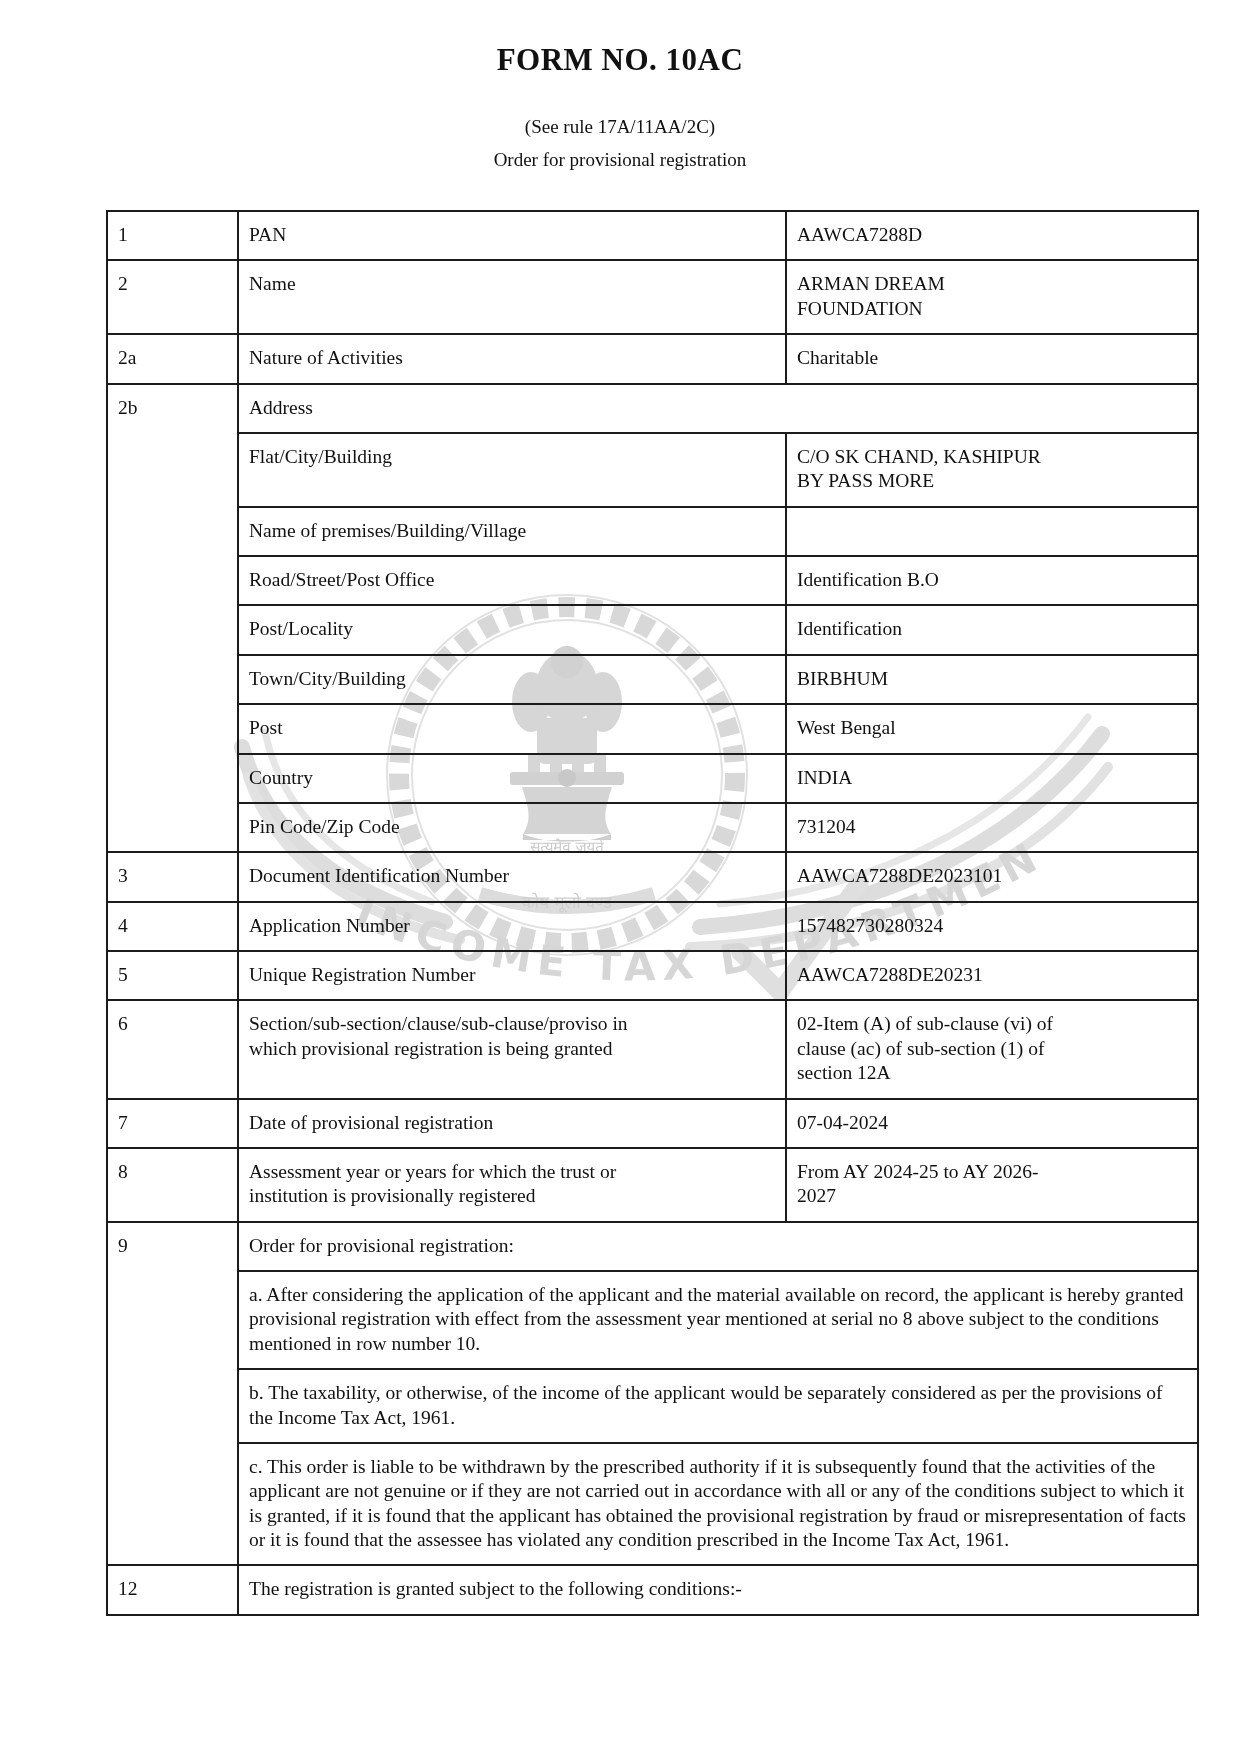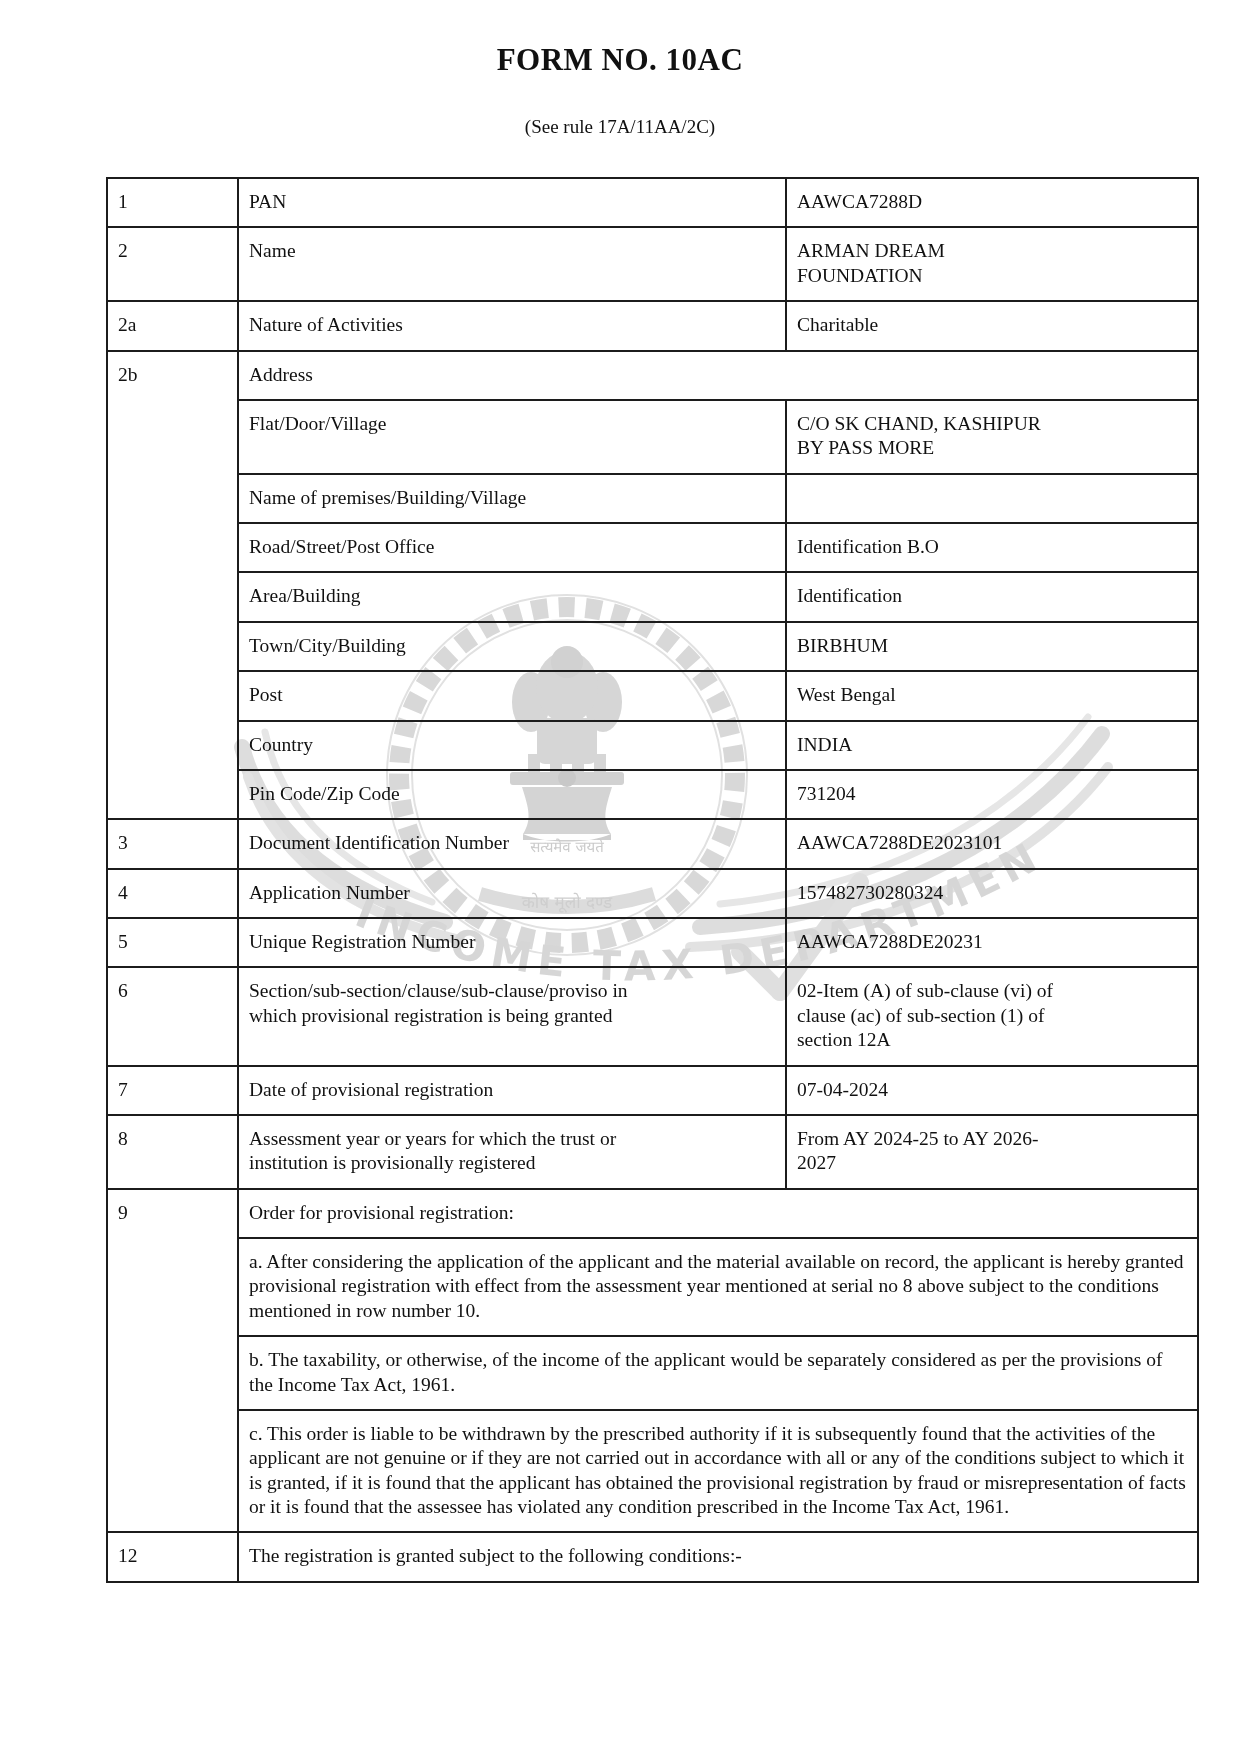--- a/index.html
+++ b/index.html
@@ -111,20 +111,21 @@
       <path id="deptArc" d="M105,390 Q460,548 830,340" fill="none" stroke="none"></path>
       <text font-family="DejaVu Sans, sans-serif" font-size="41" font-weight="bold" letter-spacing="7" fill="#d0d0d0">
         <textPath href="#deptArc" startOffset="4%">INCOME TAX DEPARTMENT</textPath>
       </text>
     </g>
   </svg>
 
   <div class="content">
     <h1 class="title">FORM NO. 10AC</h1>
     <p class="subtitle1">(See rule 17A/11AA/2C)</p>
+    <p class="subtitle2">Order for provisional registration</p>
 
     <table class="form">
       <tbody>
         <tr>
           <td class="c-num">1</td>
           <td class="c-label">PAN</td>
           <td class="c-value">AAWCA7288D</td>
         </tr>
         <tr>
           <td class="c-num">2</td>
@@ -136,34 +137,34 @@
           <td class="c-num">2a</td>
           <td class="c-label">Nature of Activities</td>
           <td class="c-value">Charitable</td>
         </tr>
 
         <tr>
           <td class="c-num" rowspan="9">2b</td>
           <td colspan="2">Address</td>
         </tr>
         <tr>
-          <td class="c-label">Flat/Door/Village</td>
+          <td class="c-label">Flat/City/Building</td>
           <td class="c-value pre">C/O SK CHAND, KASHIPUR
 BY PASS MORE</td>
         </tr>
         <tr>
           <td class="c-label">Name of premises/Building/Village</td>
           <td class="c-value"></td>
         </tr>
         <tr>
           <td class="c-label">Road/Street/Post Office</td>
           <td class="c-value">Identification B.O</td>
         </tr>
         <tr>
-          <td class="c-label">Area/Building</td>
+          <td class="c-label">Post/Locality</td>
           <td class="c-value">Identification</td>
         </tr>
         <tr>
           <td class="c-label">Town/City/Building</td>
           <td class="c-value">BIRBHUM</td>
         </tr>
         <tr>
           <td class="c-label">Post</td>
           <td class="c-value">West Bengal</td>
         </tr>

